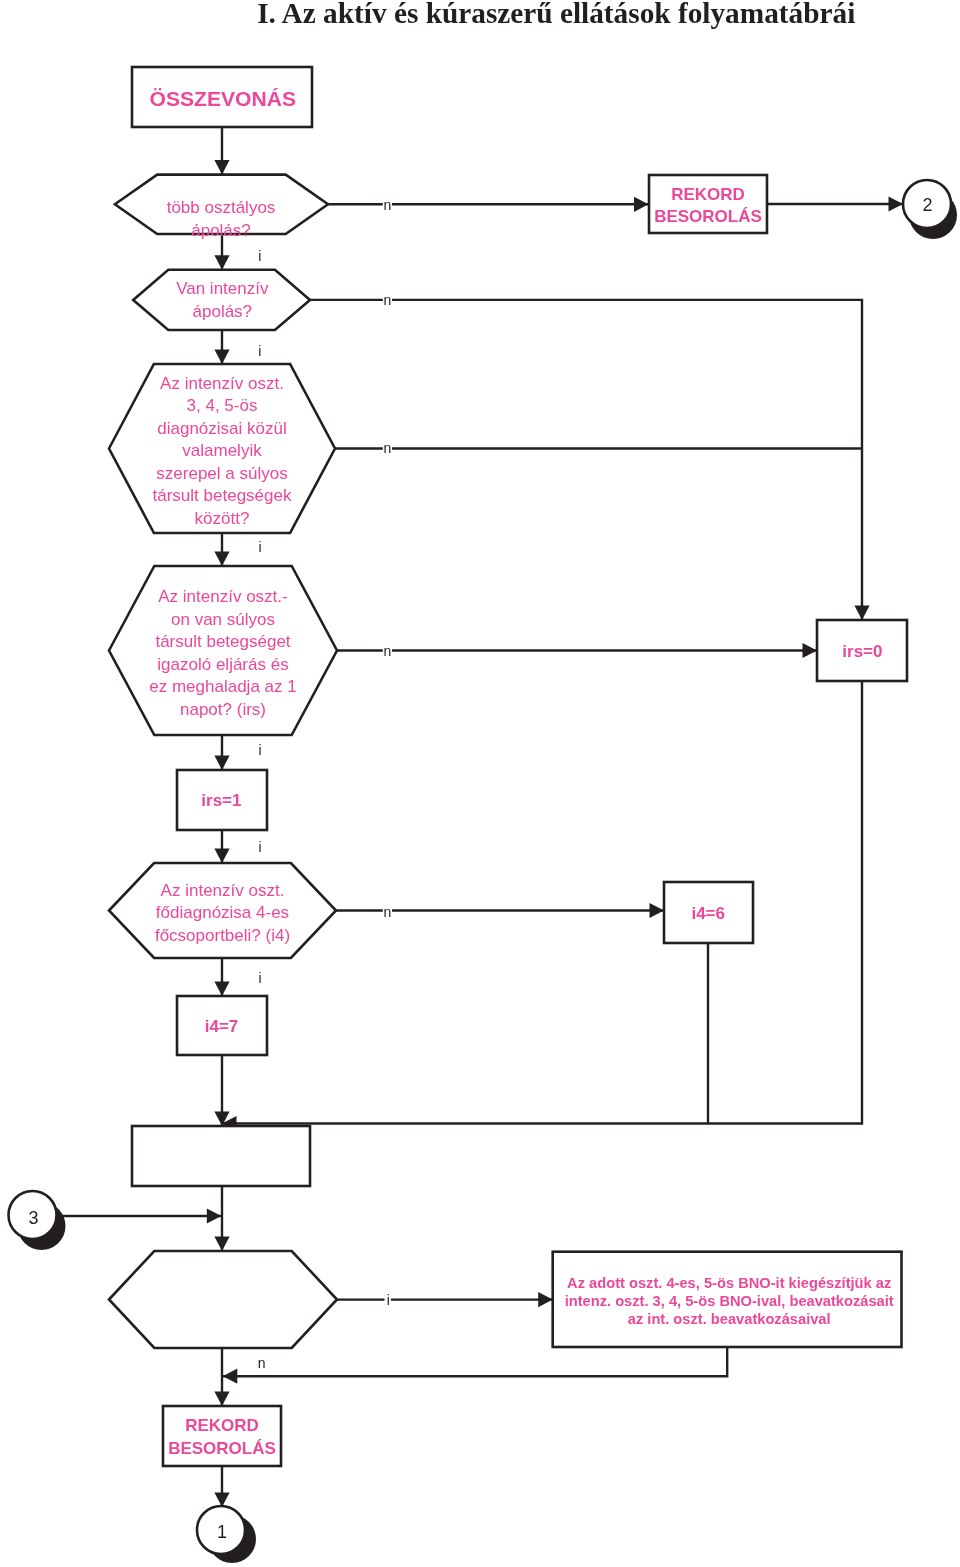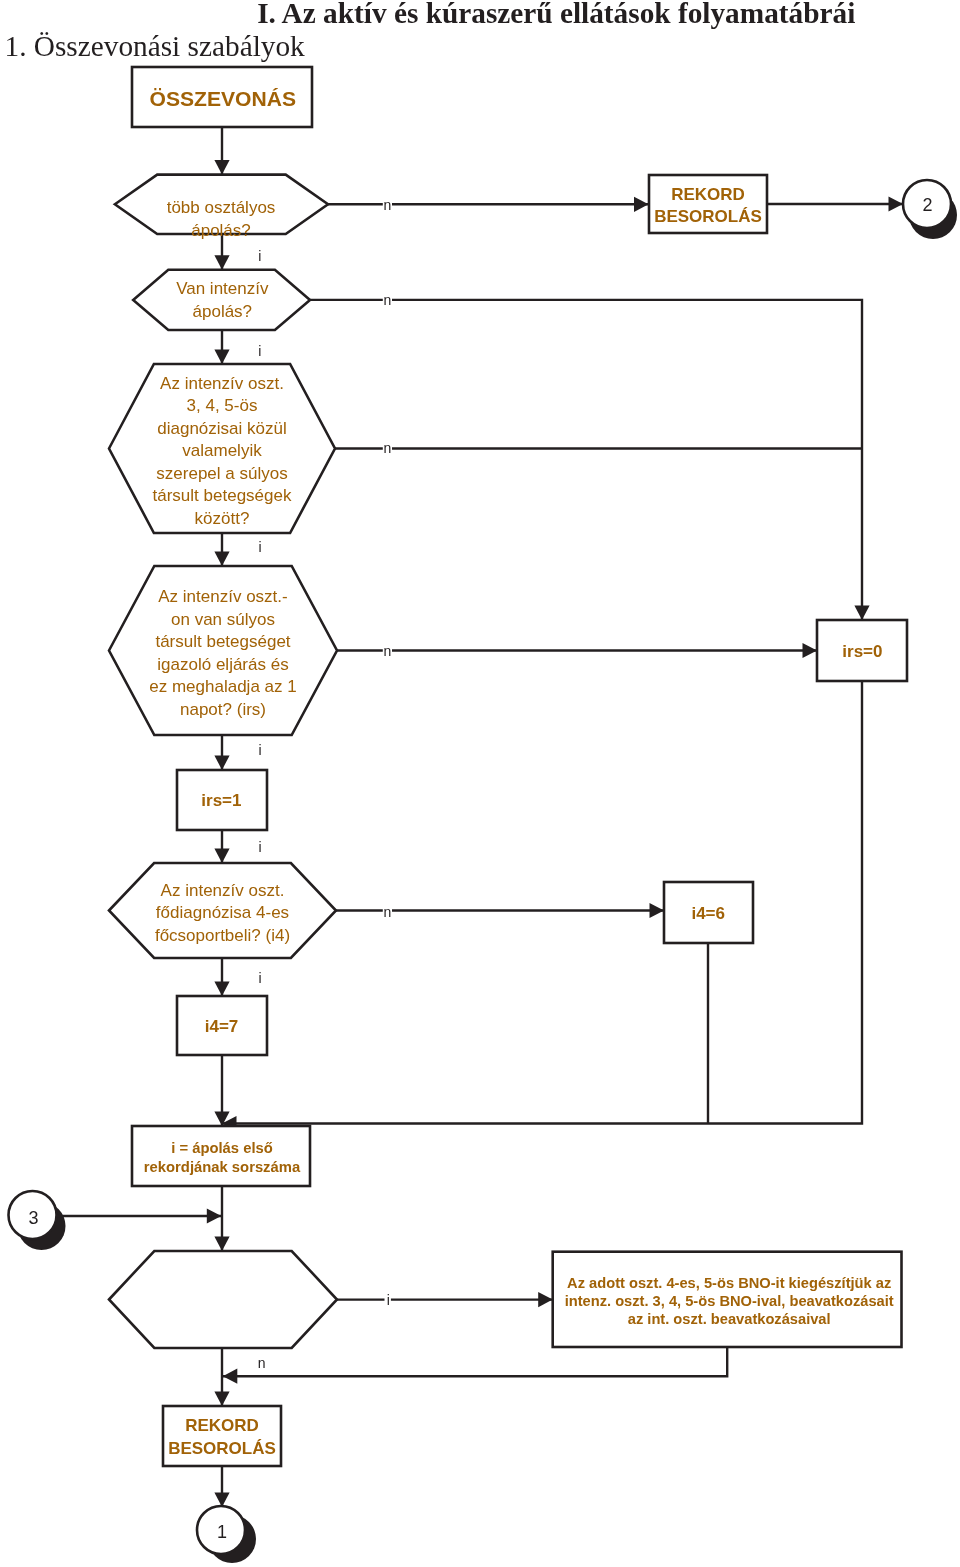--- a/index.html
+++ b/index.html
@@ -3,34 +3,33 @@
 <meta charset="utf-8">
 <style>
   html,body{margin:0;padding:0;background:#ffffff;}
   body{width:960px;height:1567px;position:relative;
        font-family:"Liberation Sans",sans-serif;-webkit-font-smoothing:antialiased;}
   #page{position:absolute;left:0;top:0;width:960px;height:1567px;overflow:hidden;background:#fff;}
   .hdr{position:absolute;font-family:"Liberation Serif",serif;color:#231f20;white-space:nowrap;transform:translateZ(0);}
   #title{font-weight:bold;font-size:29.3px;left:257.2px;top:-3px;}
   #subtitle{font-size:29.3px;left:4.5px;top:30.3px;}
   svg.layer{position:absolute;left:0;top:0;width:960px;height:1567px;}
-  .nodetext{position:absolute;color:#a16207;text-align:center;white-space:pre;
+  .nodetext{position:absolute;color:#ec4899;text-align:center;white-space:pre;
             font-family:"Liberation Sans",sans-serif;font-size:17px;line-height:22.5px;transform:translateZ(0);}
   .nodetext.bold{font-weight:bold;}
   .conn-label{position:absolute;color:#231f20;font-size:18px;line-height:18px;text-align:center;
               font-family:"Liberation Sans",sans-serif;transform:translateZ(0);}
   .elabel{position:absolute;color:#231f20;font-size:14px;line-height:16px;text-align:center;
           font-family:"Liberation Sans",sans-serif;transform:translateZ(0);}
 </style>
 </head>
 <body>
 
 <div id="page">
   <div class="hdr" id="title">I. Az aktív és kúraszerű ellátások folyamatábrái</div>
-  <div class="hdr" id="subtitle">1. Összevonási szabályok</div>
 
   <svg class="layer" viewBox="0 0 960 1567">
 
     <g>
       <circle cx="933" cy="215" r="24" fill="#231f20"></circle>
       <circle cx="927" cy="204" r="24" fill="#ffffff" stroke="#231f20" stroke-width="2.6"></circle>
       <circle cx="41.5" cy="1226" r="24" fill="#231f20"></circle>
       <circle cx="32.5" cy="1215" r="24" fill="#ffffff" stroke="#231f20" stroke-width="2.6"></circle>
       <circle cx="232" cy="1539" r="24" fill="#231f20"></circle>
       <circle cx="221" cy="1530" r="24" fill="#ffffff" stroke="#231f20" stroke-width="2.6"></circle>
@@ -148,22 +147,20 @@
 igazoló eljárás és
 ez meghaladja az 1
 napot? (irs)</div>
   <div class="nodetext bold" style="left:762.4px;top:641.1px;width:200px;">irs=0</div>
   <div class="nodetext bold" style="left:121.4px;top:790.1px;width:200px;">irs=1</div>
   <div class="nodetext" style="left:122.5px;top:879.8px;width:200px;">Az intenzív oszt.
 fődiagnózisa 4-es
 főcsoportbeli? (i4)</div>
   <div class="nodetext bold" style="left:608.2px;top:902.8px;width:200px;">i4=6</div>
   <div class="nodetext bold" style="left:121.5px;top:1016.2px;width:200px;">i4=7</div>
-  <div class="nodetext bold" style="left:122px;top:1139.3px;width:200px;font-size:14.8px;line-height:18.7px;">i = ápolás első
-rekordjának sorszáma</div>
   <div class="nodetext bold" style="left:553.7px;top:1273.9px;width:351px;font-size:14.66px;line-height:18.2px;">Az adott oszt. 4-es, 5-ös BNO-it kiegészítjük az
 intenz. oszt. 3, 4, 5-ös BNO-ival, beavatkozásait
 az int. oszt. beavatkozásaival</div>
   <div class="nodetext bold" style="left:122px;top:1415px;width:200px;">REKORD
 BESOROLÁS</div>
 
   <div class="conn-label" style="left:887.5px;top:196.3px;width:80px;">2</div>
   <div class="conn-label" style="left:-6.6px;top:1208.6px;width:80px;">3</div>
   <div class="conn-label" style="left:182px;top:1523.2px;width:80px;">1</div>
   <div class="elabel" style="left:258.3px;top:248.0px;">i</div>

